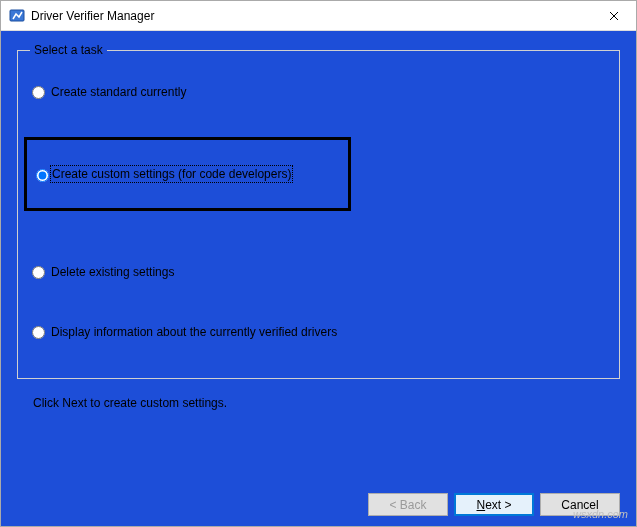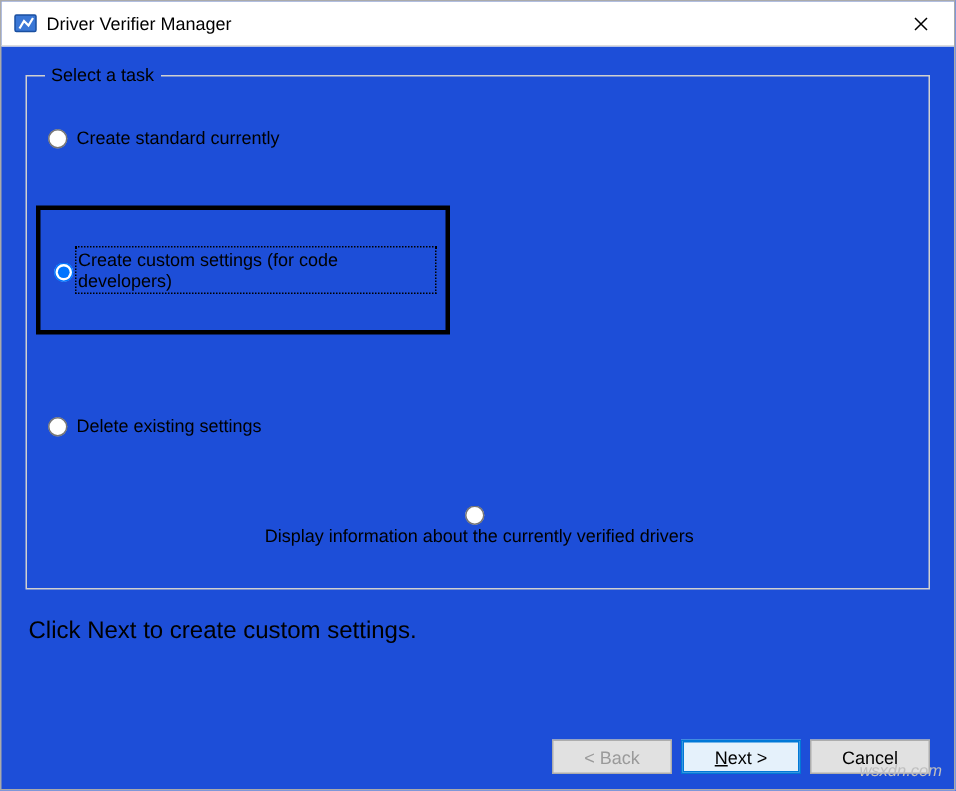--- a/index.html
+++ b/index.html
@@ -61,40 +61,41 @@
     fieldset.groupbox legend {
       font-size: 12px;
       padding: 0 4px;
       margin-top: 48px;
     }
     .radio-row {
       display: flex;
       align-items: center;
       margin: 16px 0 46px 2px;
     }
-    .radio-row:last-of-type { margin-bottom: 10px; flex-direction: column; }
+    .radio-row:last-of-type { margin-bottom: 21px; }
     .radio-row input[type="radio"] {
       margin: 0 6px 0 0;
       width: 13px; height: 13px;
     }
     .radio-label { font-size: 12px; }
     .focus-dotted { outline: 1px dotted #000; outline-offset: 1px; }
     .highlight-box {
       border: 3px solid #000;
       padding: 26px 8px 26px 4px;
       margin: -8px 0 38px -6px;
       display: inline-flex;
       align-items: center;
-      width: 276px;
+      width: 327px;
     }
     .instructions {
       margin-top: 14px;
       line-height: 1.7;
-      font-size: 16px;
+      font-size: 12px;
       padding-left: 2px;
+      margin-left: 14px;
     }
     .button-bar {
       margin-top: auto;
       padding-top: 26px;
       display: flex;
       justify-content: flex-end;
       gap: 6px;
     }
     .btn {
       min-width: 80px;

